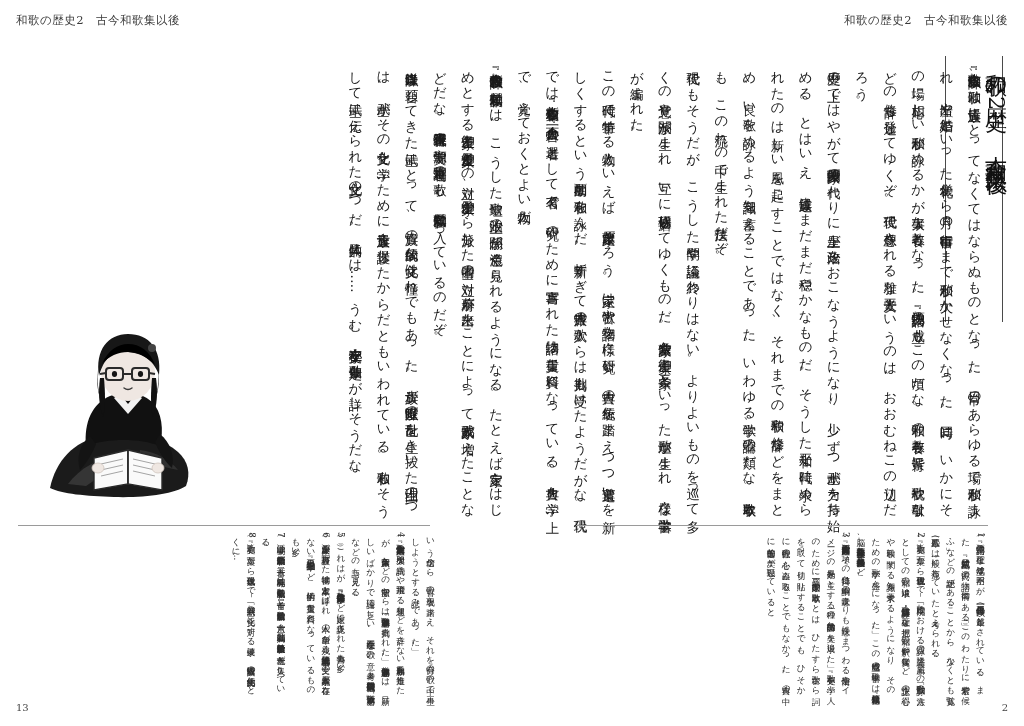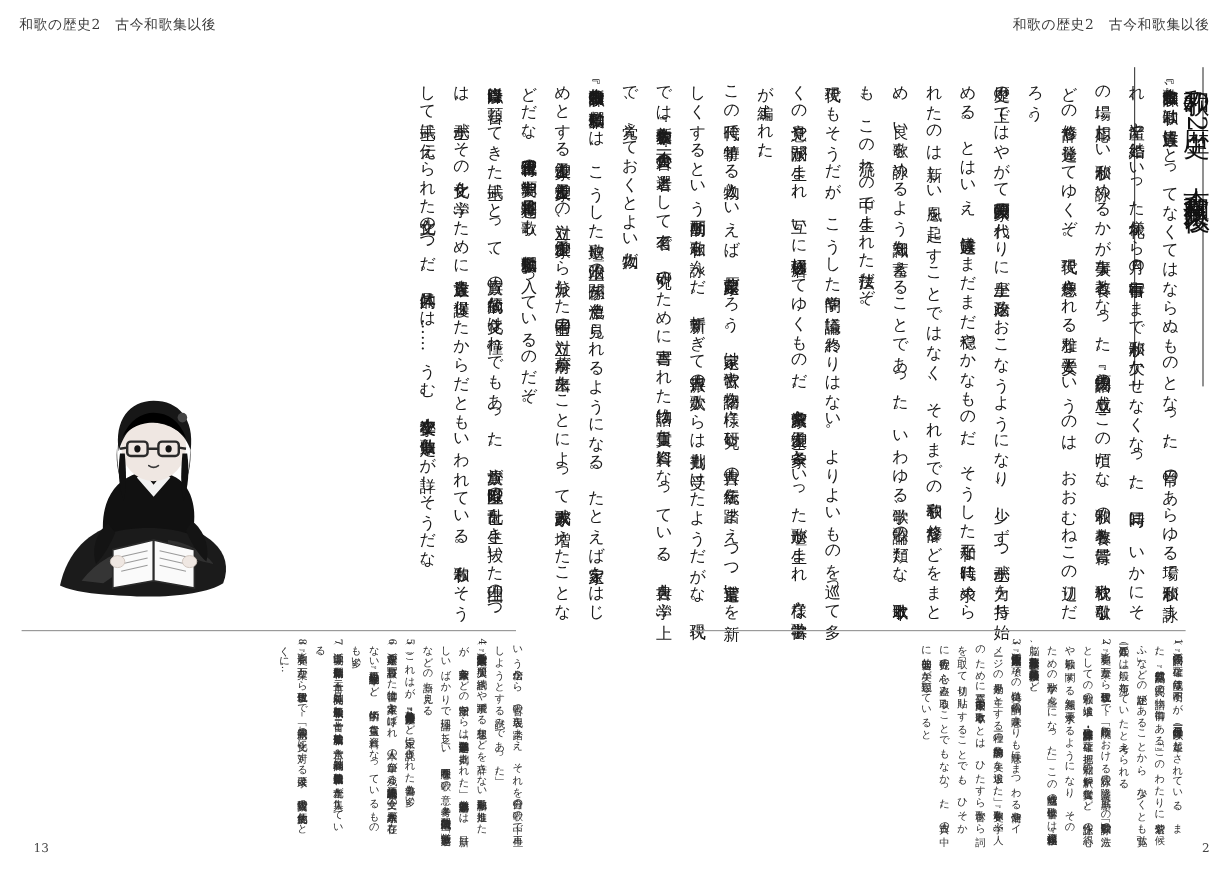--- a/index.html
+++ b/index.html
@@ -17,21 +17,21 @@
   }
   .runhead.left{left:16px;}
   .runhead.right{right:16px;}
 
   
   .folio{
     position:absolute;bottom:13px;
     font-size:10px;color:#444;
     font-family:"DejaVu Serif","Liberation Serif",serif;
   }
-  .folio.left{left:28px;}
+  .folio.left{left:16px;}
   .folio.right{right:16px;}
 
   
   .vblock{
     writing-mode:vertical-rl;
     -webkit-writing-mode:vertical-rl;
     text-orientation:mixed;
     font-feature-settings:"vert" 1;
     position:absolute;
   }

